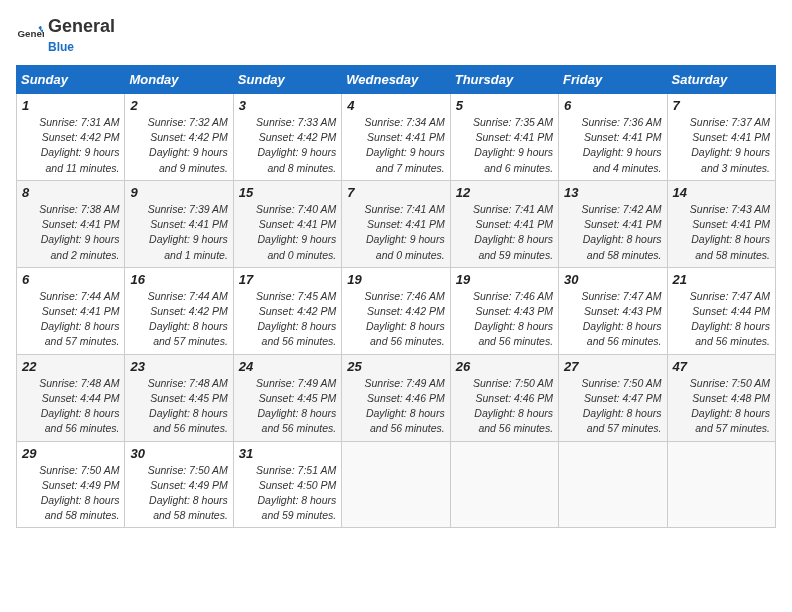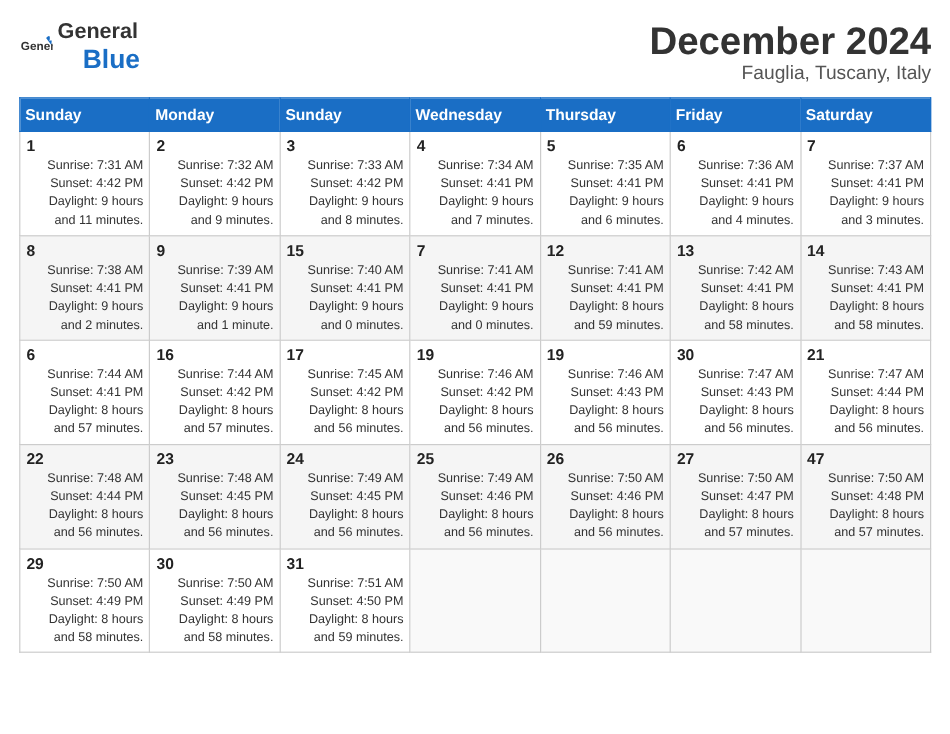--- a/index.html
+++ b/index.html
@@ -34,20 +34,21 @@
       color: #333;
     }
     .location-title {
       font-size: 16px;
       color: #555;
     }
     .calendar {
       width: 100%;
       border-collapse: collapse;
       font-size: 11px;
+      font-style: italic;
     }
     .calendar th {
       background-color: #1a6ec5;
       color: white;
       padding: 6px 4px;
       text-align: left;
       font-size: 13px;
       font-weight: bold;
       border: 1px solid #1a6ec5;
     }
@@ -83,26 +84,22 @@
 <body>
 
 <div class="header-section">
   <div class="logo">
     <svg class="logo-icon" viewBox="0 0 40 40">
       <text x="2" y="22" font-size="14" font-weight="bold" fill="#333">General</text>
       <path d="M32 8 Q38 2 36 12 Q40 8 38 16" fill="#1a6ec5"></path>
     </svg>
     <div>
       <span style="font-size:18px;font-weight:bold;color:#333;">General</span><br>
-      <span style="font-size:22px;font-weight:bold;color:#1a6ec5;margin-left:21px;">Blue</span>
+      <span style="font-size:12px;font-weight:bold;color:#1a6ec5;">Blue</span>
     </div>
-  </div>
-  <div class="title-section">
-    <div class="month-title">December 2024</div>
-    <div class="location-title">Fauglia, Tuscany, Italy</div>
   </div>
 </div>
 
 <table class="calendar">
   <thead>
     <tr>
       <th>Sunday</th>
       <th>Monday</th>
       <th>Sunday</th>
       <th>Wednesday</th>

